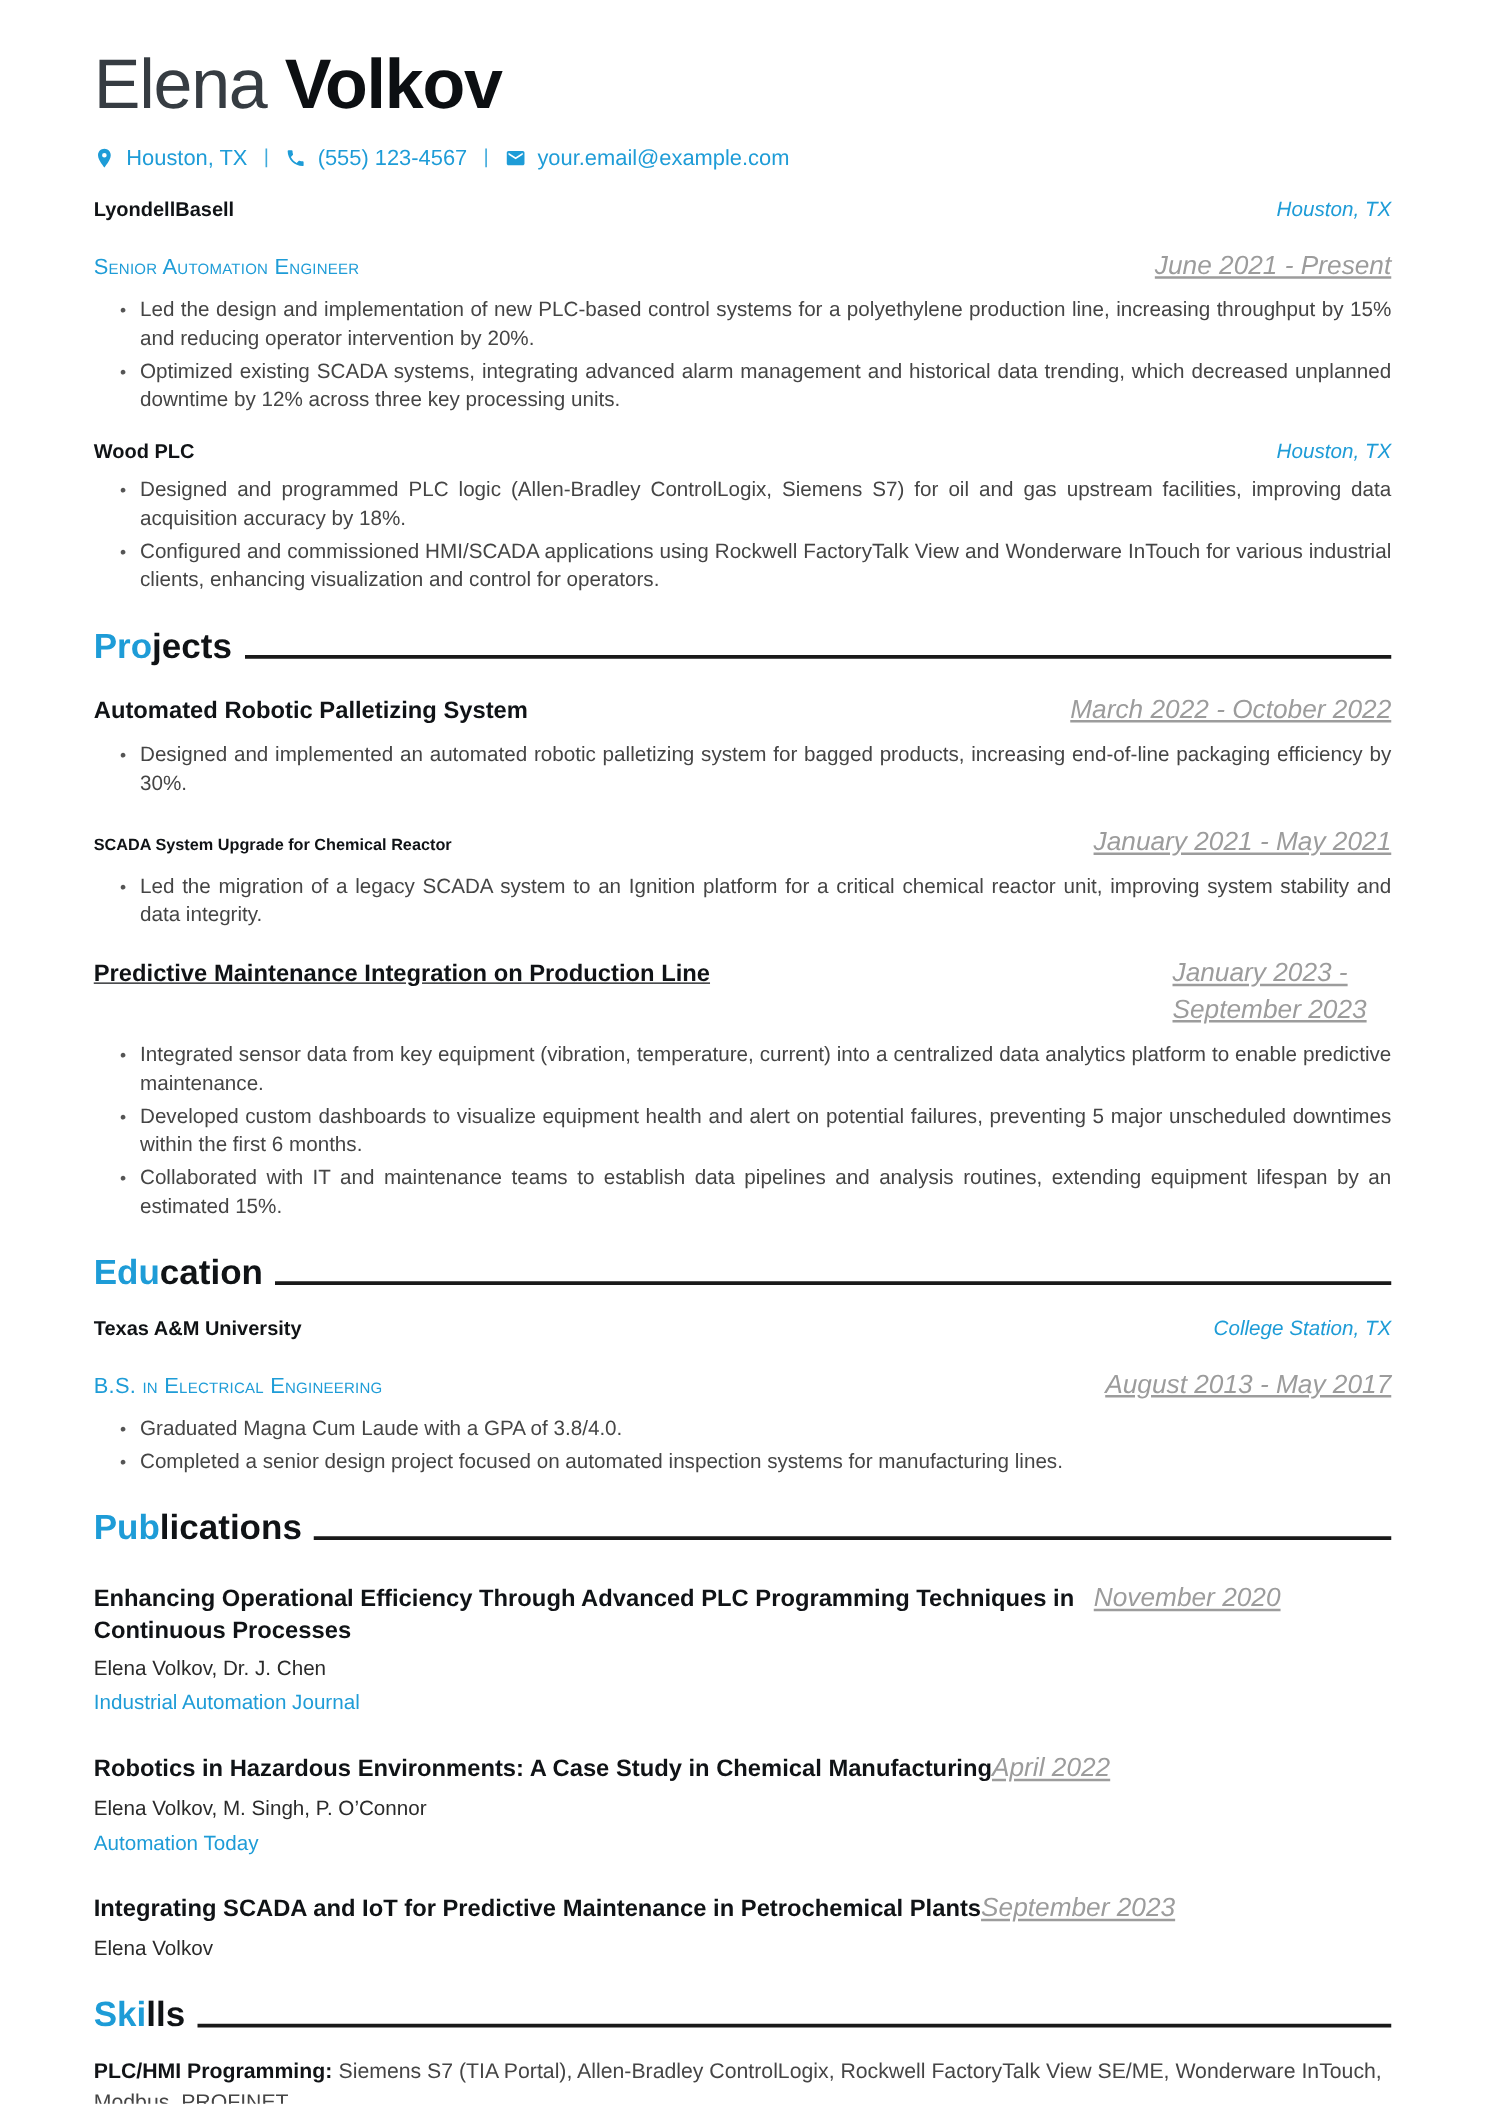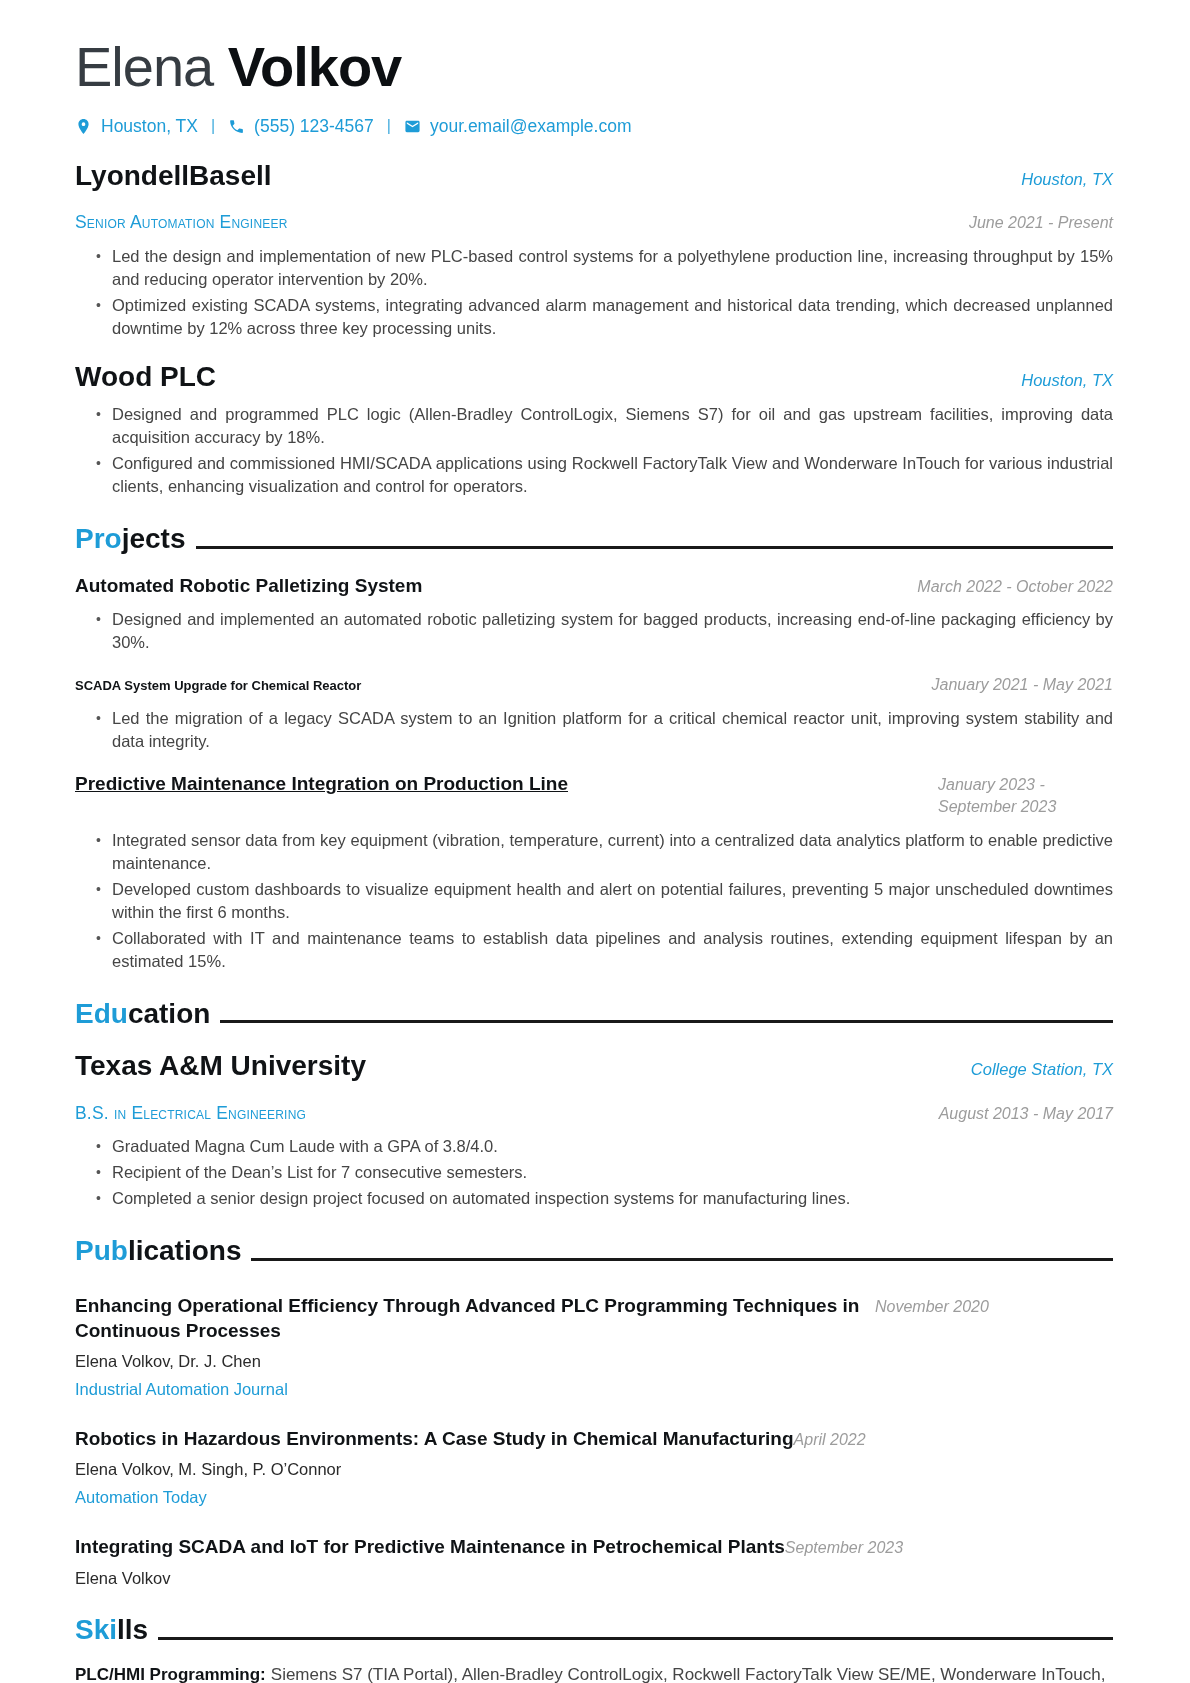--- a/index.html
+++ b/index.html
@@ -54,35 +54,36 @@
     flex: 1 1 auto;
     border-bottom: 3px solid #191919;
     margin-left: 10px;
     margin-bottom: 6px;
   }
 
   
   .entry { margin-top: 20px; }
   .row { display: flex; justify-content: space-between; align-items: baseline; }
   .row2 { display: flex; justify-content: space-between; align-items: baseline; margin-top: 20px; }
-  .org { font-size: 28px; font-weight: 700; color: #101316; line-height: 1.2; }
+  .org { font-size: 16px; font-weight: 700; color: #101316; line-height: 1.2; }
   .loc { font-size: 16.5px; font-style: italic; color: #1e9cd7; white-space: nowrap; }
   .role {
     font-size: 17.5px;
     color: #1e9cd7;
     font-variant: small-caps;
     letter-spacing: 0.2px;
     line-height: 1.15;
   }
   .dates {
-    font-size: 16px;
+    font-size: 21px;
     font-style: italic;
     color: #9c9c9c;
     white-space: nowrap;
     line-height: 1.4;
+    text-decoration: underline;
   }
   .dates.wrap { white-space: normal; max-width: 175px; flex: 0 0 auto; }
 
   ul.bullets { margin: 10px 0 0 0; padding: 0 0 0 37px; list-style: none; }
   ul.bullets li {
     position: relative;
     font-size: 16.5px;
     line-height: 23px;
     color: #454545;
     text-align: justify;
@@ -226,21 +227,20 @@
       <div class="row">
         <span class="org">Texas A&amp;M University</span>
         <span class="loc">College Station, TX</span>
       </div>
       <div class="row2">
         <span class="role">B.S. in Electrical Engineering</span>
         <span class="dates">August 2013 - May 2017</span>
       </div>
       <ul class="bullets">
         <li>Graduated Magna Cum Laude with a GPA of 3.8/4.0.</li>
-        <li>Recipient of the Dean’s List for 7 consecutive semesters.</li>
         <li>Completed a senior design project focused on automated inspection systems for manufacturing lines.</li>
       </ul>
     </div>
   </section>
 
   <section class="sec">
     <div class="sec-head">
       <h2 class="sec-title"><span class="accent">Pub</span><span>lications</span></h2>
       <div class="sec-rule"></div>
     </div>

